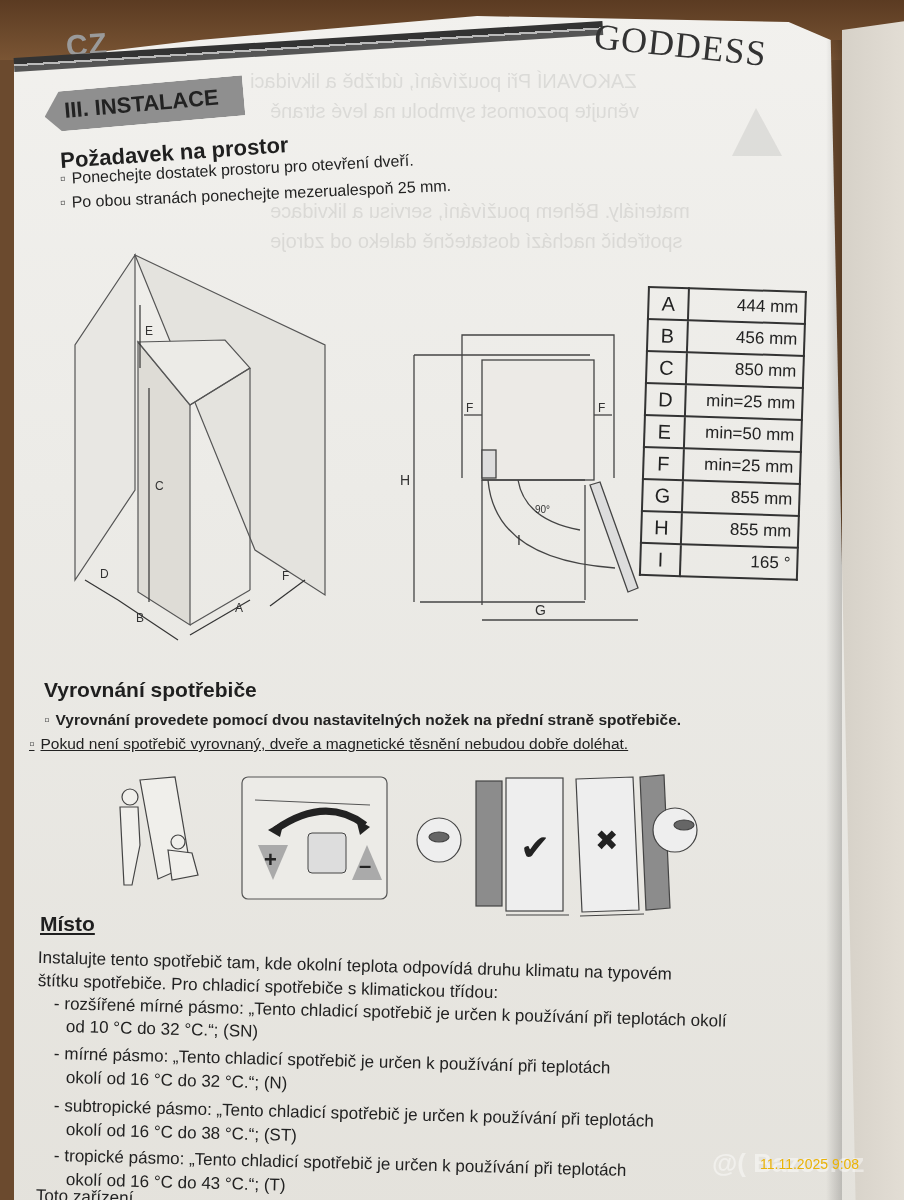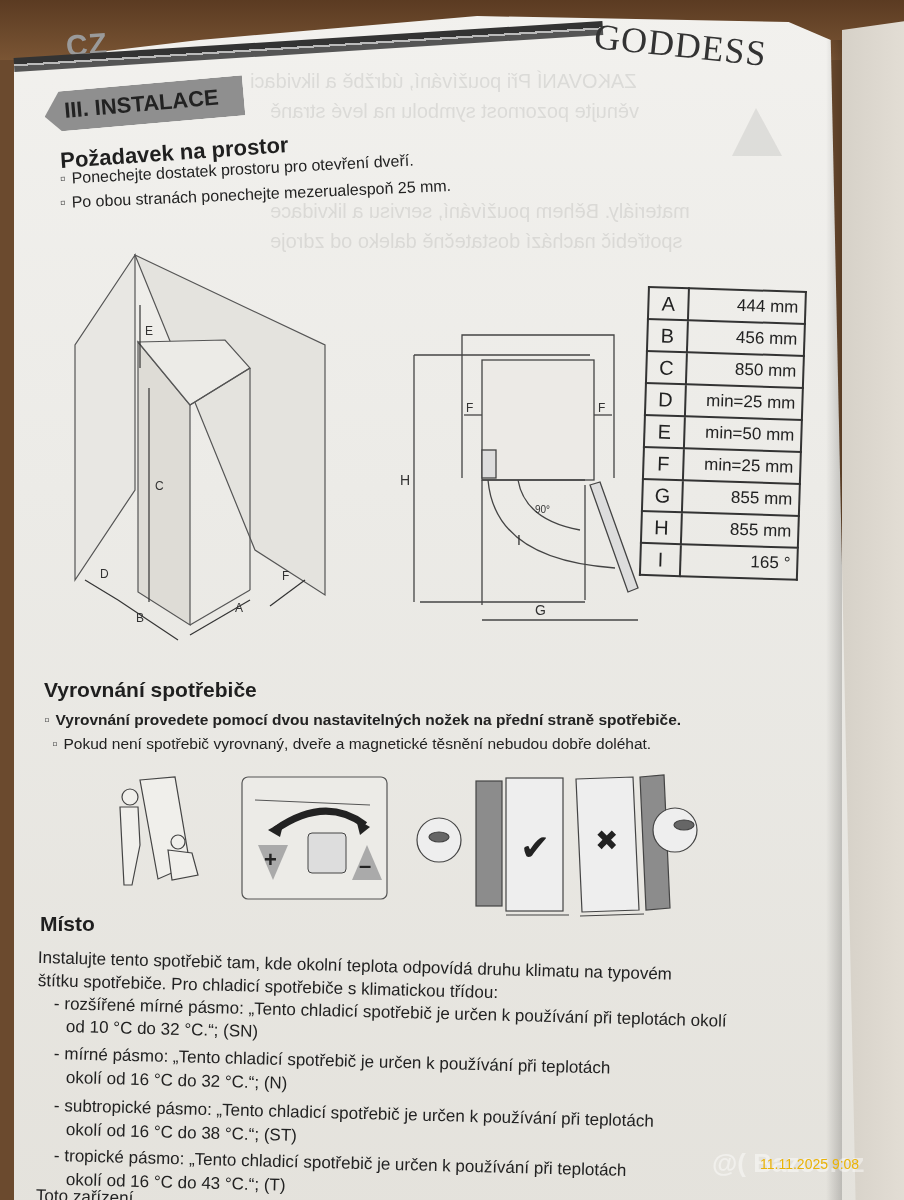--- a/index.html
+++ b/index.html
@@ -159,21 +159,21 @@
       </tr>
     <tr>
         <td class="k">I</td>
         <td class="v">165 °</td>
       </tr>
   </tbody>
 </table>
 
 <h2 class="h" style="left:44px;top:678px;font-size:21px;">Vyrovnání spotřebiče</h2>
 <div class="bul" style="left:44px;top:711px;font-size:15.5px;font-weight:bold;">Vyrovnání provedete pomocí dvou nastavitelných nožek na přední straně spotřebiče.</div>
-<div class="bul" style="left:52px;top:735px;font-size:15.5px;">Pokud není spotřebič vyrovnaný, dveře a magnetické těsnění nebudou dobře doléhat.</div>
+<div class="bul" style="left:29px;top:735px;font-size:15.5px;text-decoration:underline;">Pokud není spotřebič vyrovnaný, dveře a magnetické těsnění nebudou dobře doléhat.</div>
 
 <svg style="left:110px;top:775px;" width="130" height="115">
   <g stroke="#444" stroke-width="1.2" fill="#f0efeb">
     <polygon points="30,5 65,2 80,90 48,104"></polygon>
     <circle cx="20" cy="22" r="8"></circle>
     <path d="M10,32 L28,32 L30,70 L22,110 L14,110 L12,72 Z"></path>
     <circle cx="68" cy="67" r="7"></circle>
     <path d="M58,75 L82,78 L88,100 L62,105 Z"></path>
   </g>
 </svg>
@@ -201,21 +201,21 @@
     <polygon points="164,4 221,2 227,135 170,137" fill="#eee"></polygon>
     <line x1="168" y1="141" x2="232" y2="139"></line>
     <polygon points="228,2 252,0 258,133 234,135" fill="#8c8c8c"></polygon>
     <circle cx="263" cy="55" r="22" fill="#eee"></circle>
     <ellipse cx="272" cy="50" rx="10" ry="5" fill="#666"></ellipse>
   </g>
   <text x="108" y="85" font-size="36" fill="#222">✔</text>
   <text x="183" y="75" font-size="28" fill="#222">✖</text>
 </svg>
 
-<h2 class="h" style="left:40px;top:912px;font-size:21px;">Místo</h2>
+<h2 class="h" style="left:40px;top:912px;font-size:21px;text-decoration:underline;">Místo</h2>
 <div class="txt" style="left:38px;top:948px;">Instalujte tento spotřebič tam, kde okolní teplota odpovídá druhu klimatu na typovém</div>
 <div class="txt" style="left:38px;top:971px;">štítku spotřebiče. Pro chladicí spotřebiče s klimatickou třídou:</div>
 <div class="txt" style="left:54px;top:994px;">- rozšířené mírné pásmo: „Tento chladicí spotřebič je určen k používání při teplotách okolí</div>
 <div class="txt" style="left:66px;top:1017px;">od 10 °C do 32 °C.“; (SN)</div>
 <div class="txt" style="left:54px;top:1044px;">- mírné pásmo: „Tento chladicí spotřebič je určen k používání při teplotách</div>
 <div class="txt" style="left:66px;top:1068px;">okolí od 16 °C do 32 °C.“; (N)</div>
 <div class="txt" style="left:54px;top:1096px;">- subtropické pásmo: „Tento chladicí spotřebič je určen k používání při teplotách</div>
 <div class="txt" style="left:66px;top:1120px;">okolí od 16 °C do 38 °C.“; (ST)</div>
 <div class="txt" style="left:54px;top:1146px;">- tropické pásmo: „Tento chladicí spotřebič je určen k používání při teplotách</div>
 <div class="txt" style="left:66px;top:1170px;">okolí od 16 °C do 43 °C.“; (T)</div>

